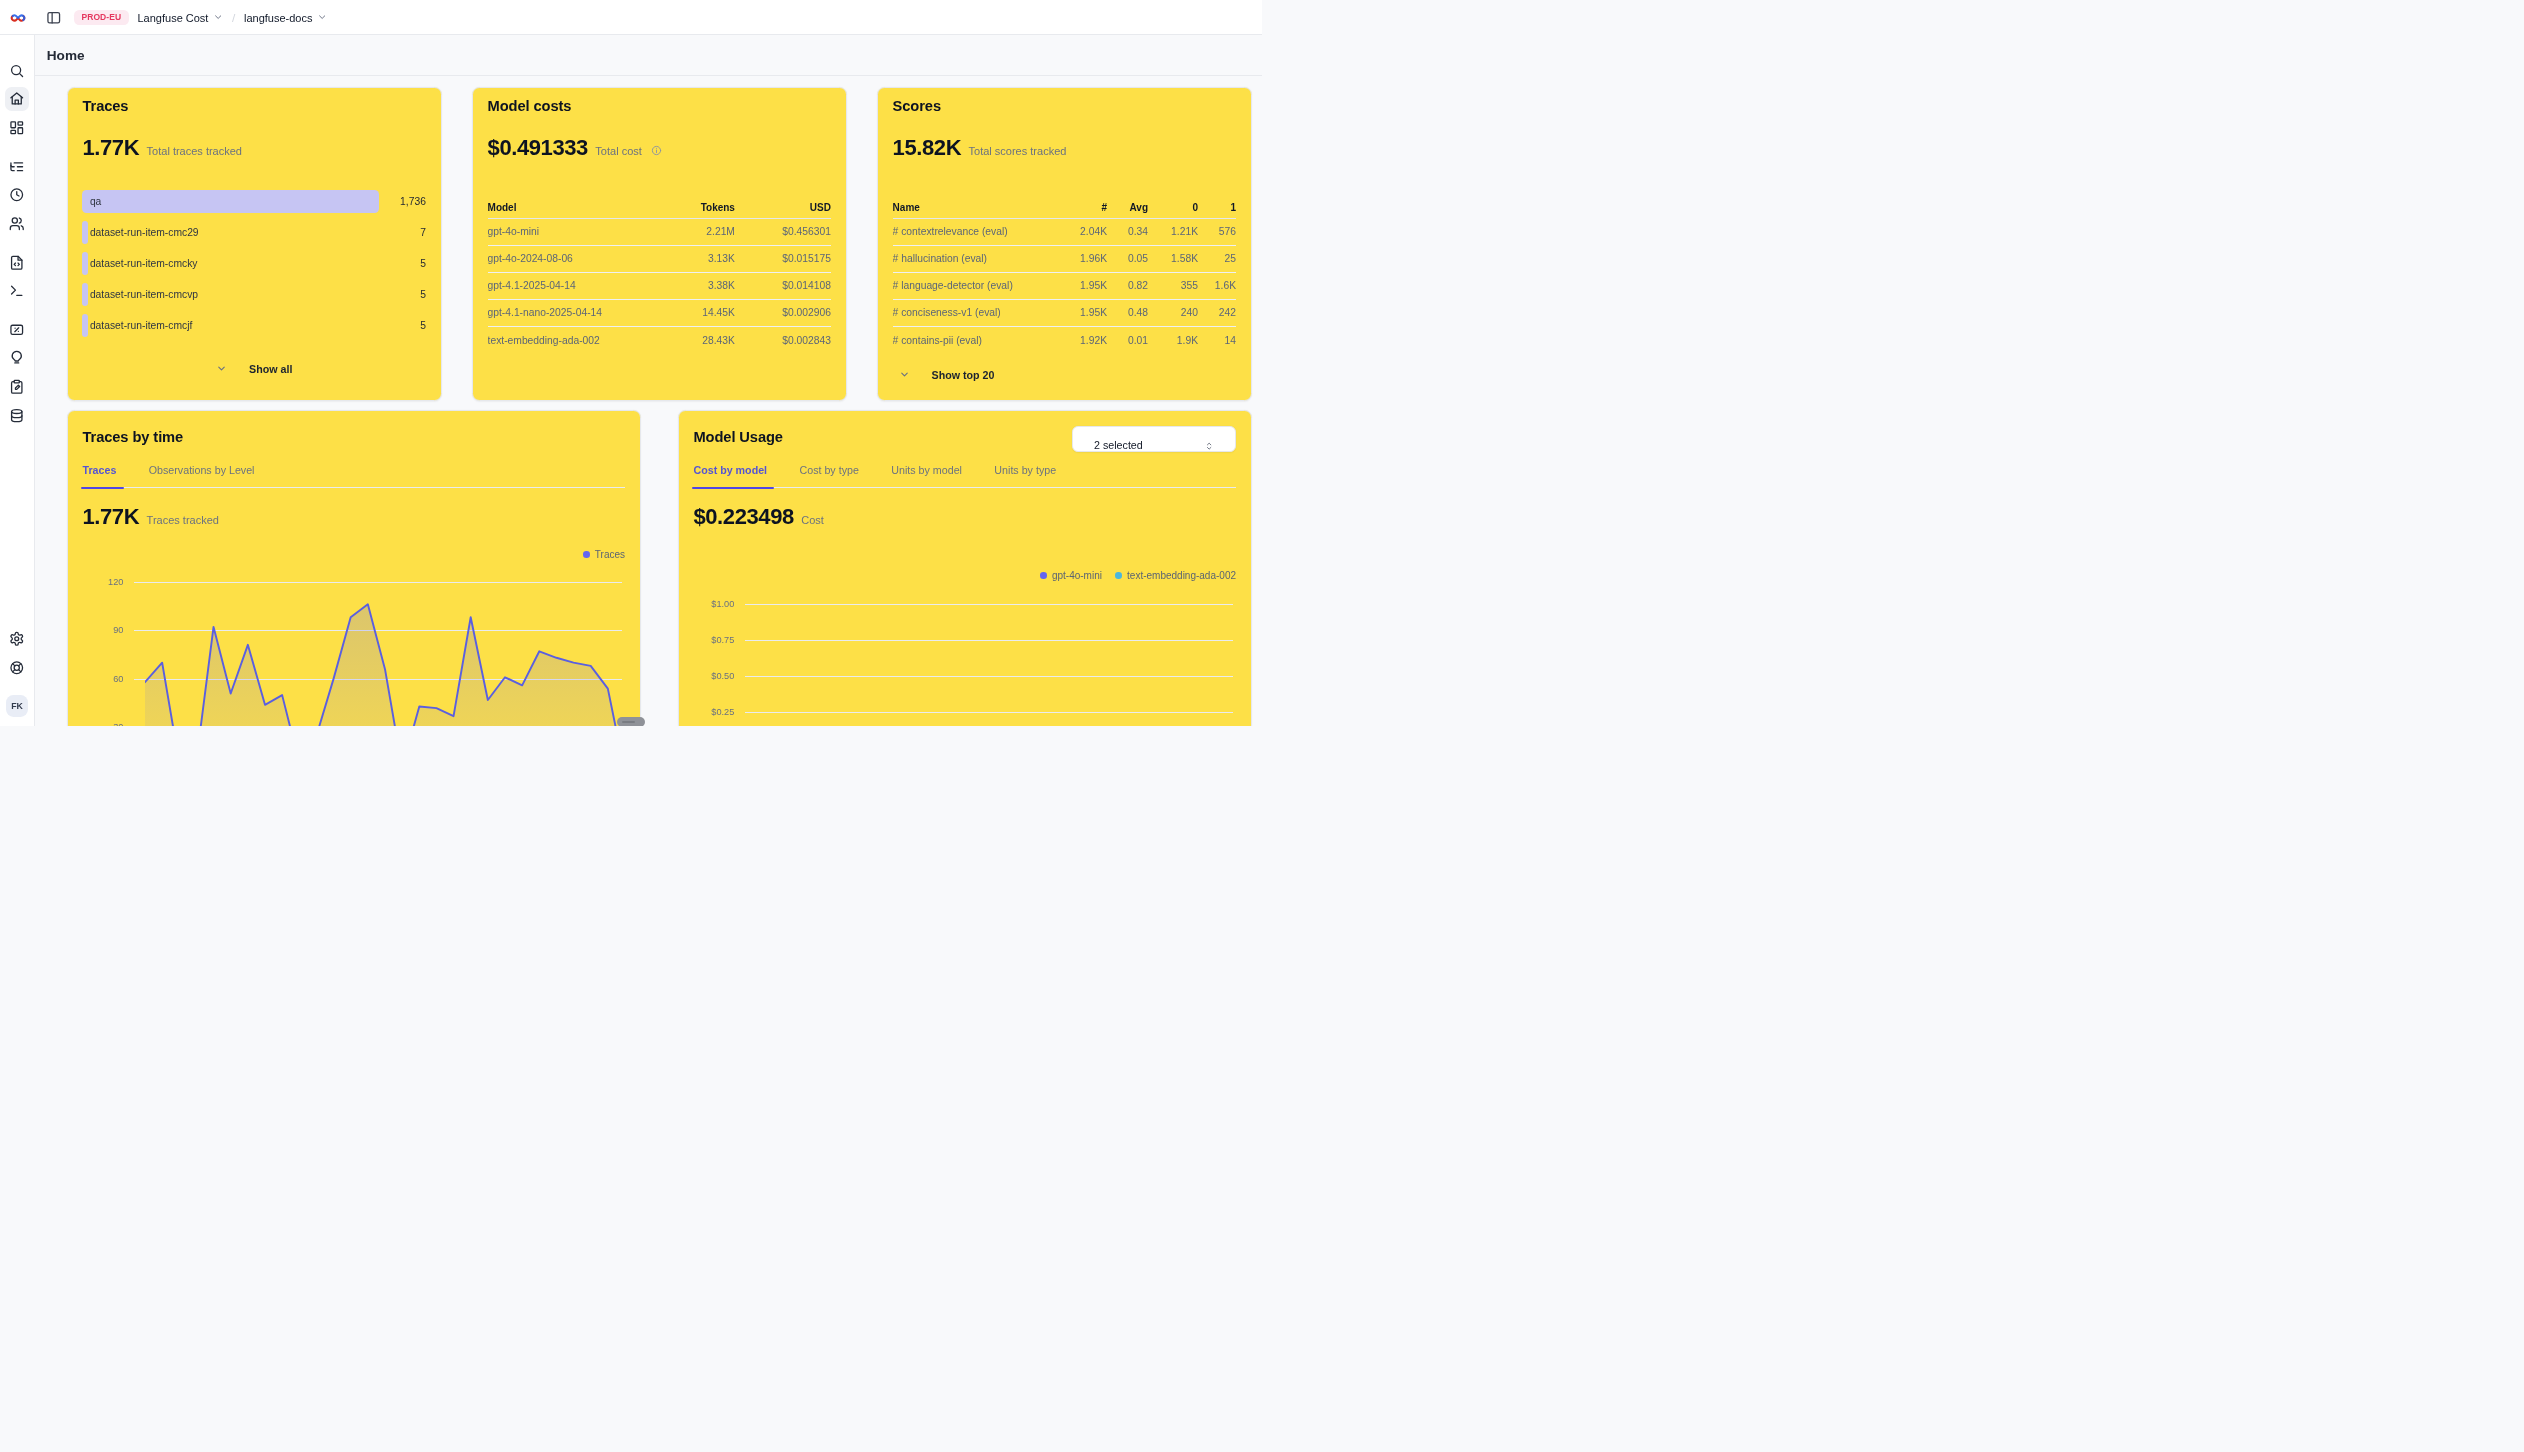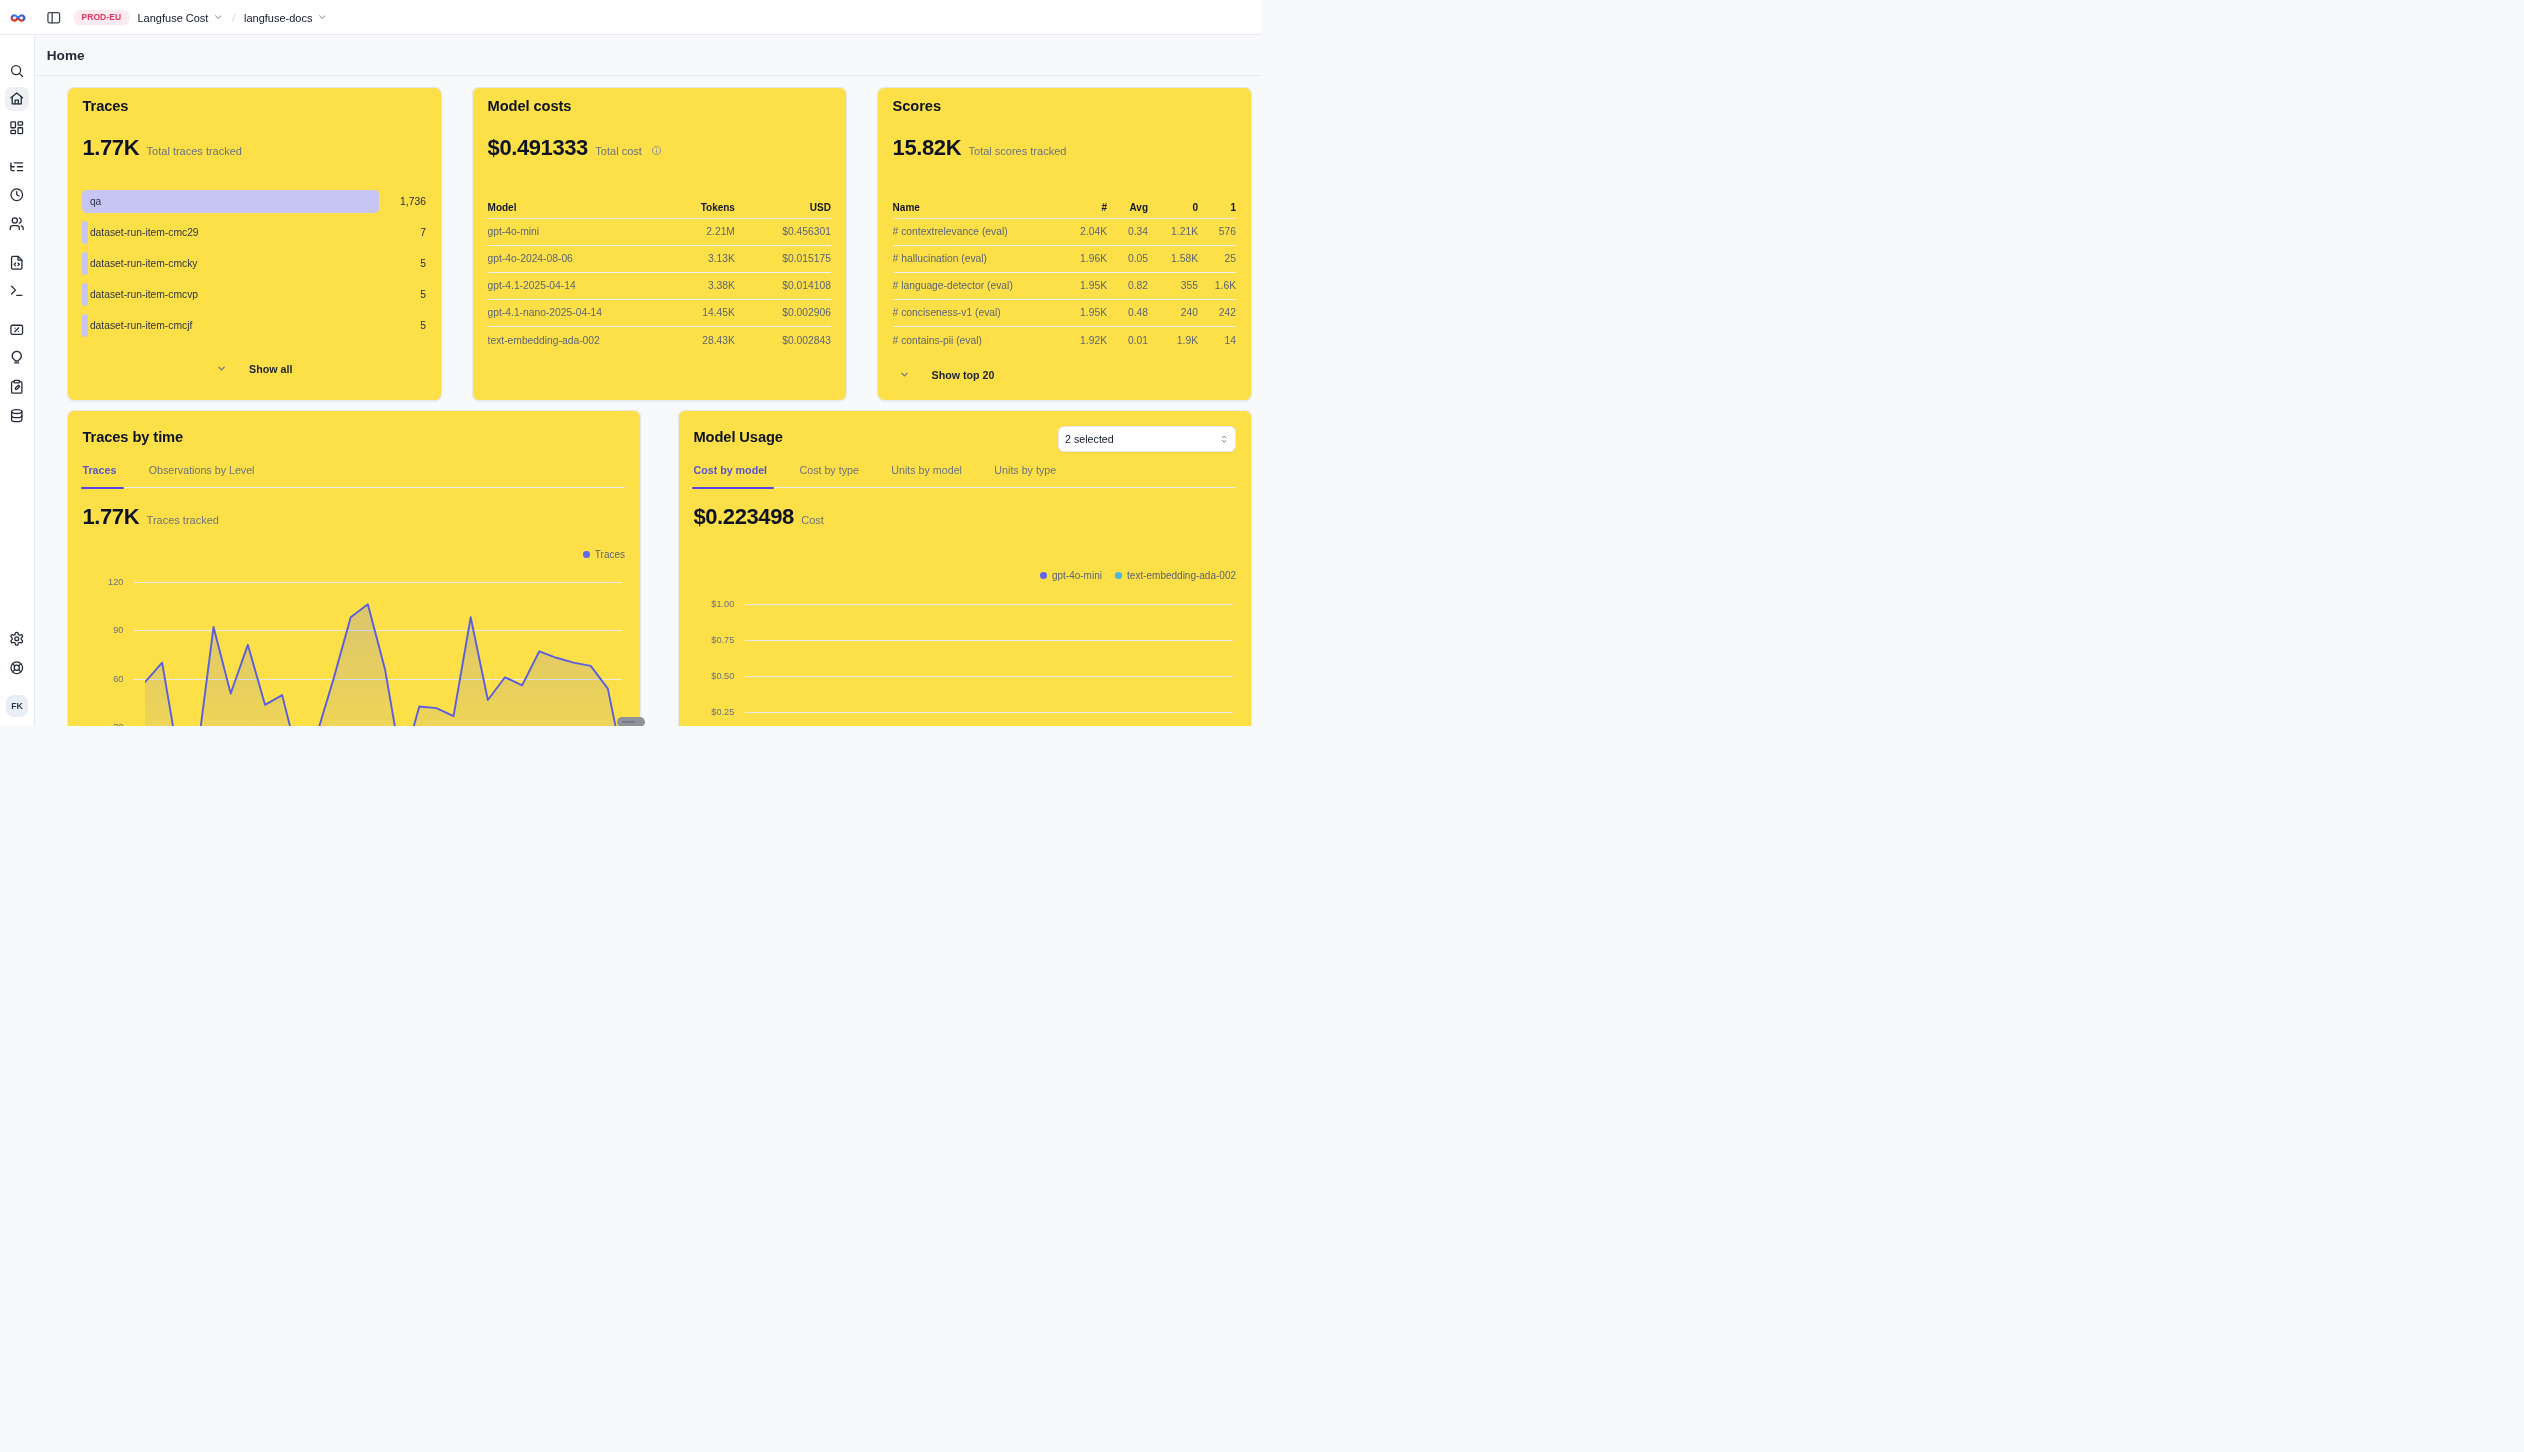--- a/index.html
+++ b/index.html
@@ -74,21 +74,21 @@
   .legend-item { display:flex; align-items:center; gap:5.2px; font-size:10px; color:#5b6472; }
   .legend-dot { width:6.6px; height:6.6px; border-radius:50%; }
 
   
   .chart { position:absolute; left:14.7px; right:14.7px; }
   .gridline { position:absolute; height:0.7px; background:#e9ebef; }
   .gl-label { position:absolute; width:38px; text-align:right; font-size:9.2px; color:#697081; transform:translateY(-50%); }
   .plot-svg { position:absolute; overflow:hidden; }
 
   
-  .mu-select { position:absolute; right:14.7px; top:14.7px; width:178px; height:26.5px; border:0.7px solid #e6e8ec; border-radius:5.9px; background:#fff; box-shadow:0 0.7px 1.5px rgba(16,24,40,.05); display:flex; align-items:center; justify-content:space-between; padding:0 6px; font-size:10.7px; color:#111827; cursor:pointer; font-family:inherit; }
+  .mu-select { position:absolute; right:14.7px; top:14.7px; width:164px; height:26.5px; border:0.7px solid #e6e8ec; border-radius:5.9px; background:#fff; box-shadow:0 0.7px 1.5px rgba(16,24,40,.05); display:flex; align-items:flex-end; justify-content:space-between; padding:0 21px; font-size:10.7px; color:#111827; cursor:pointer; font-family:inherit; }
   .mu-select .chev { color:#6b7280; }
 
   
   .scroll-thumb { position:absolute; left:617px; top:717px; width:28px; height:10.3px; border-radius:5.9px; background:#8f9298; z-index:9; cursor:grab; }
   .scroll-thumb::after { content:""; position:absolute; left:5.2px; top:4.4px; width:13.3px; height:1.5px; background:#797c82; border-radius:1.5px; }
 </style>
 </head>
 <body>
 
 <div class="topbar">

